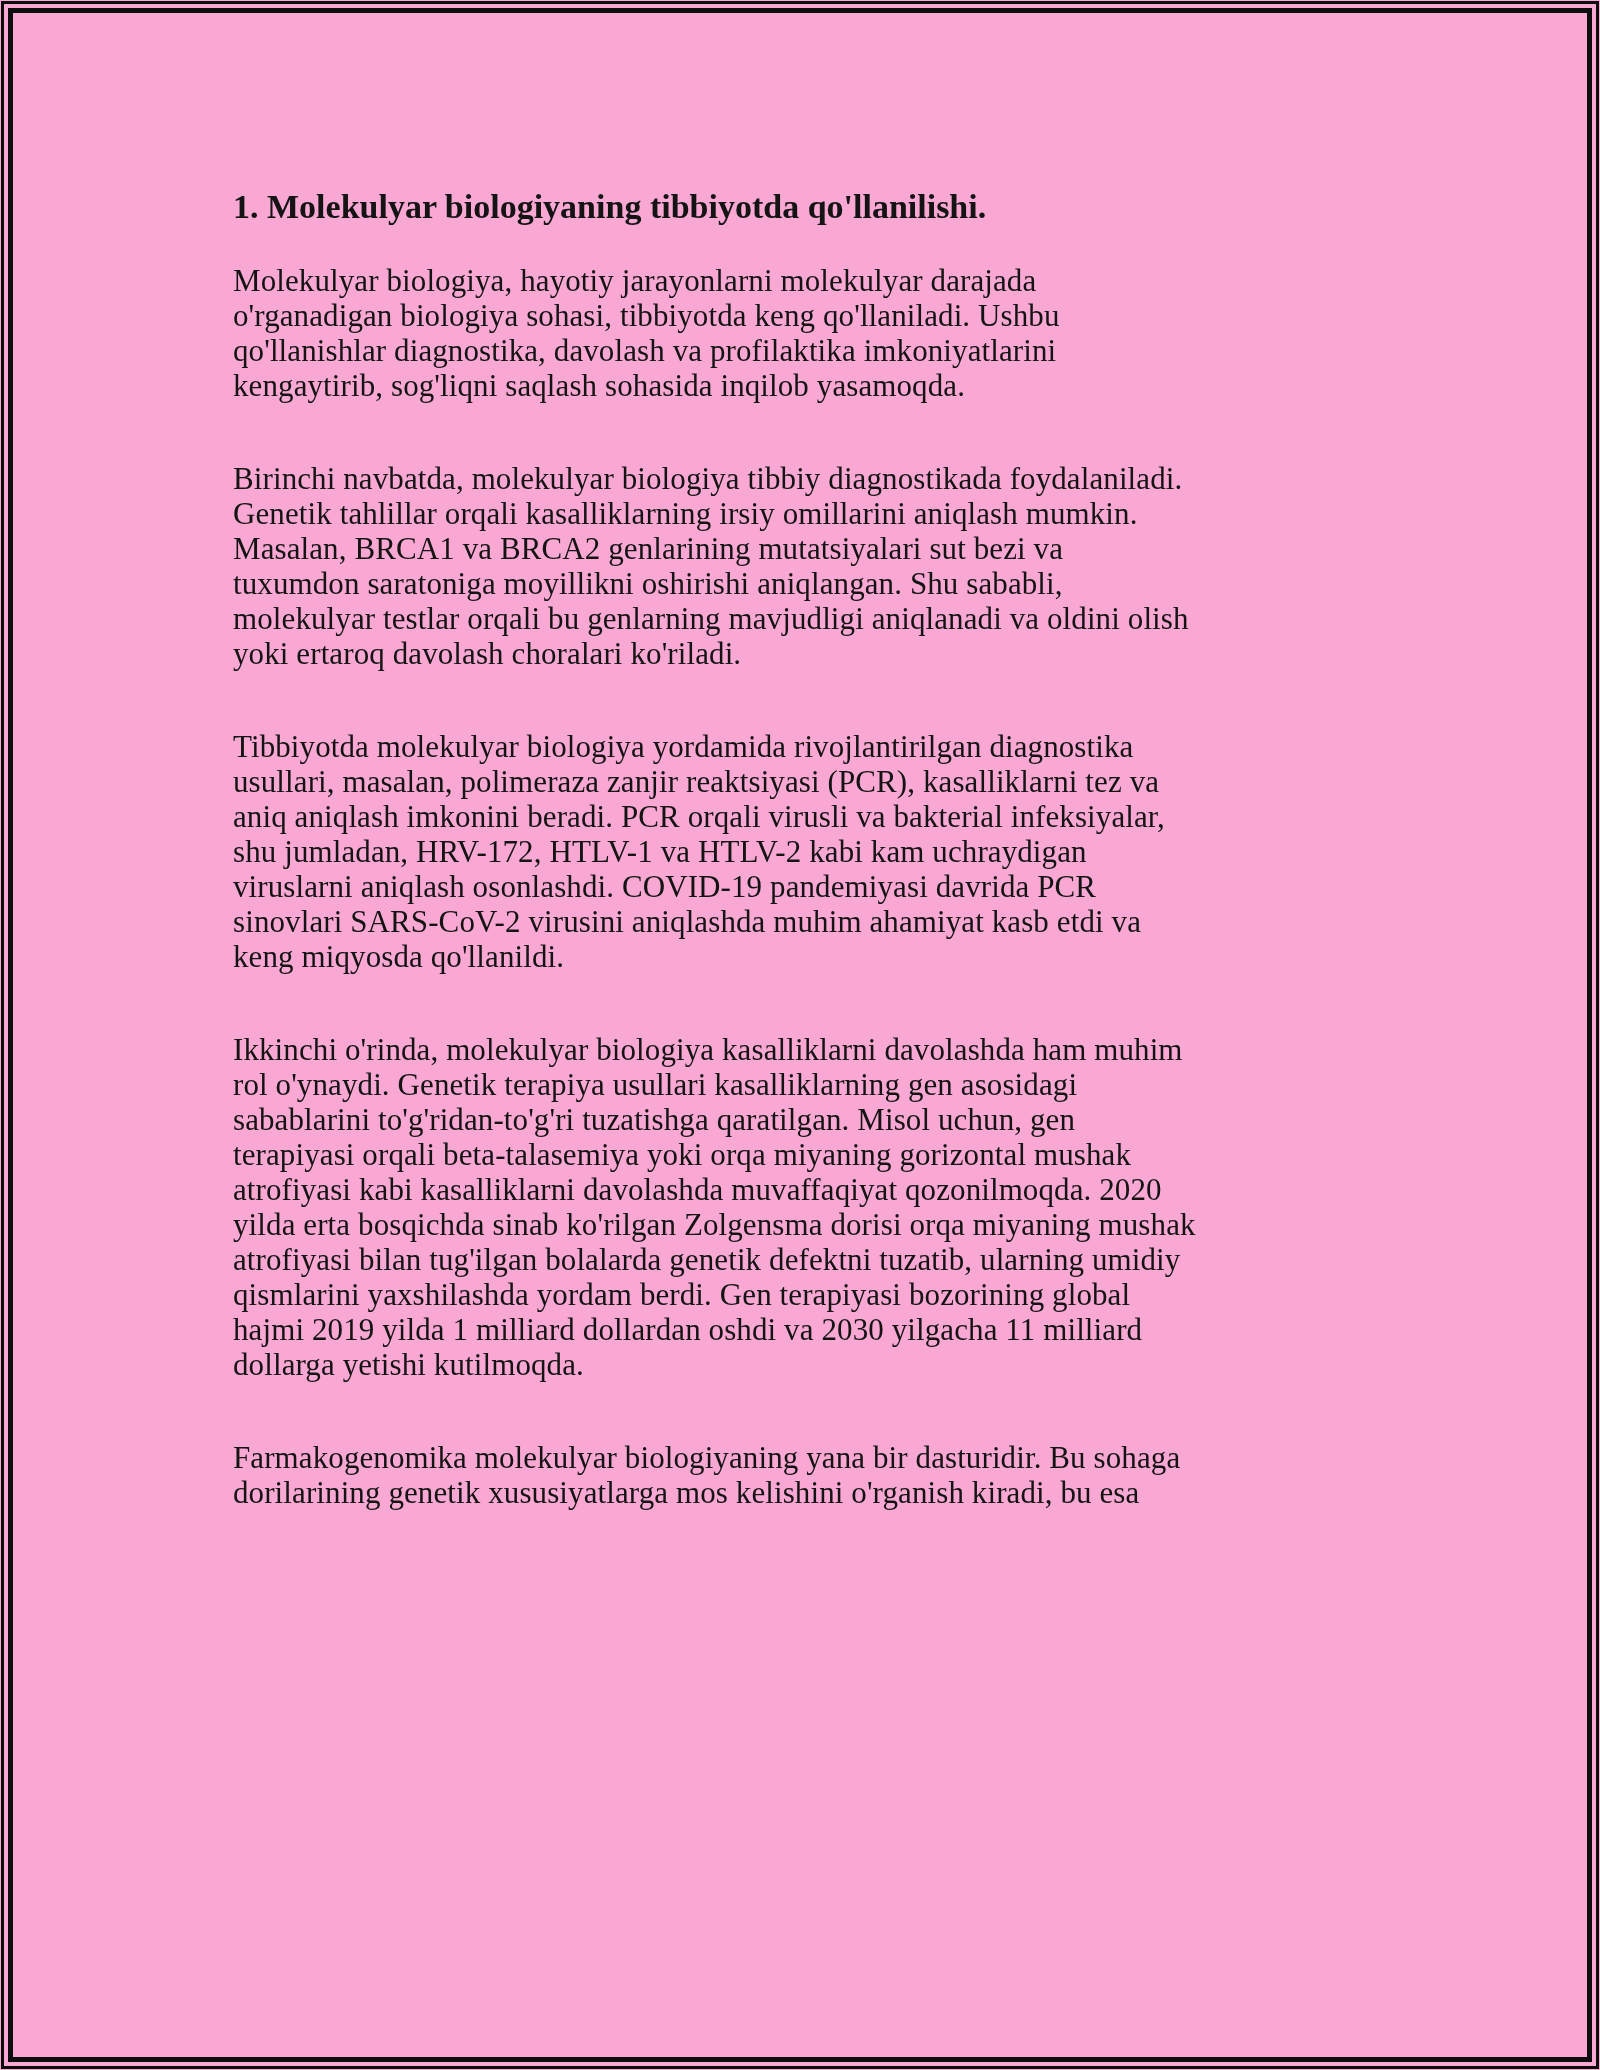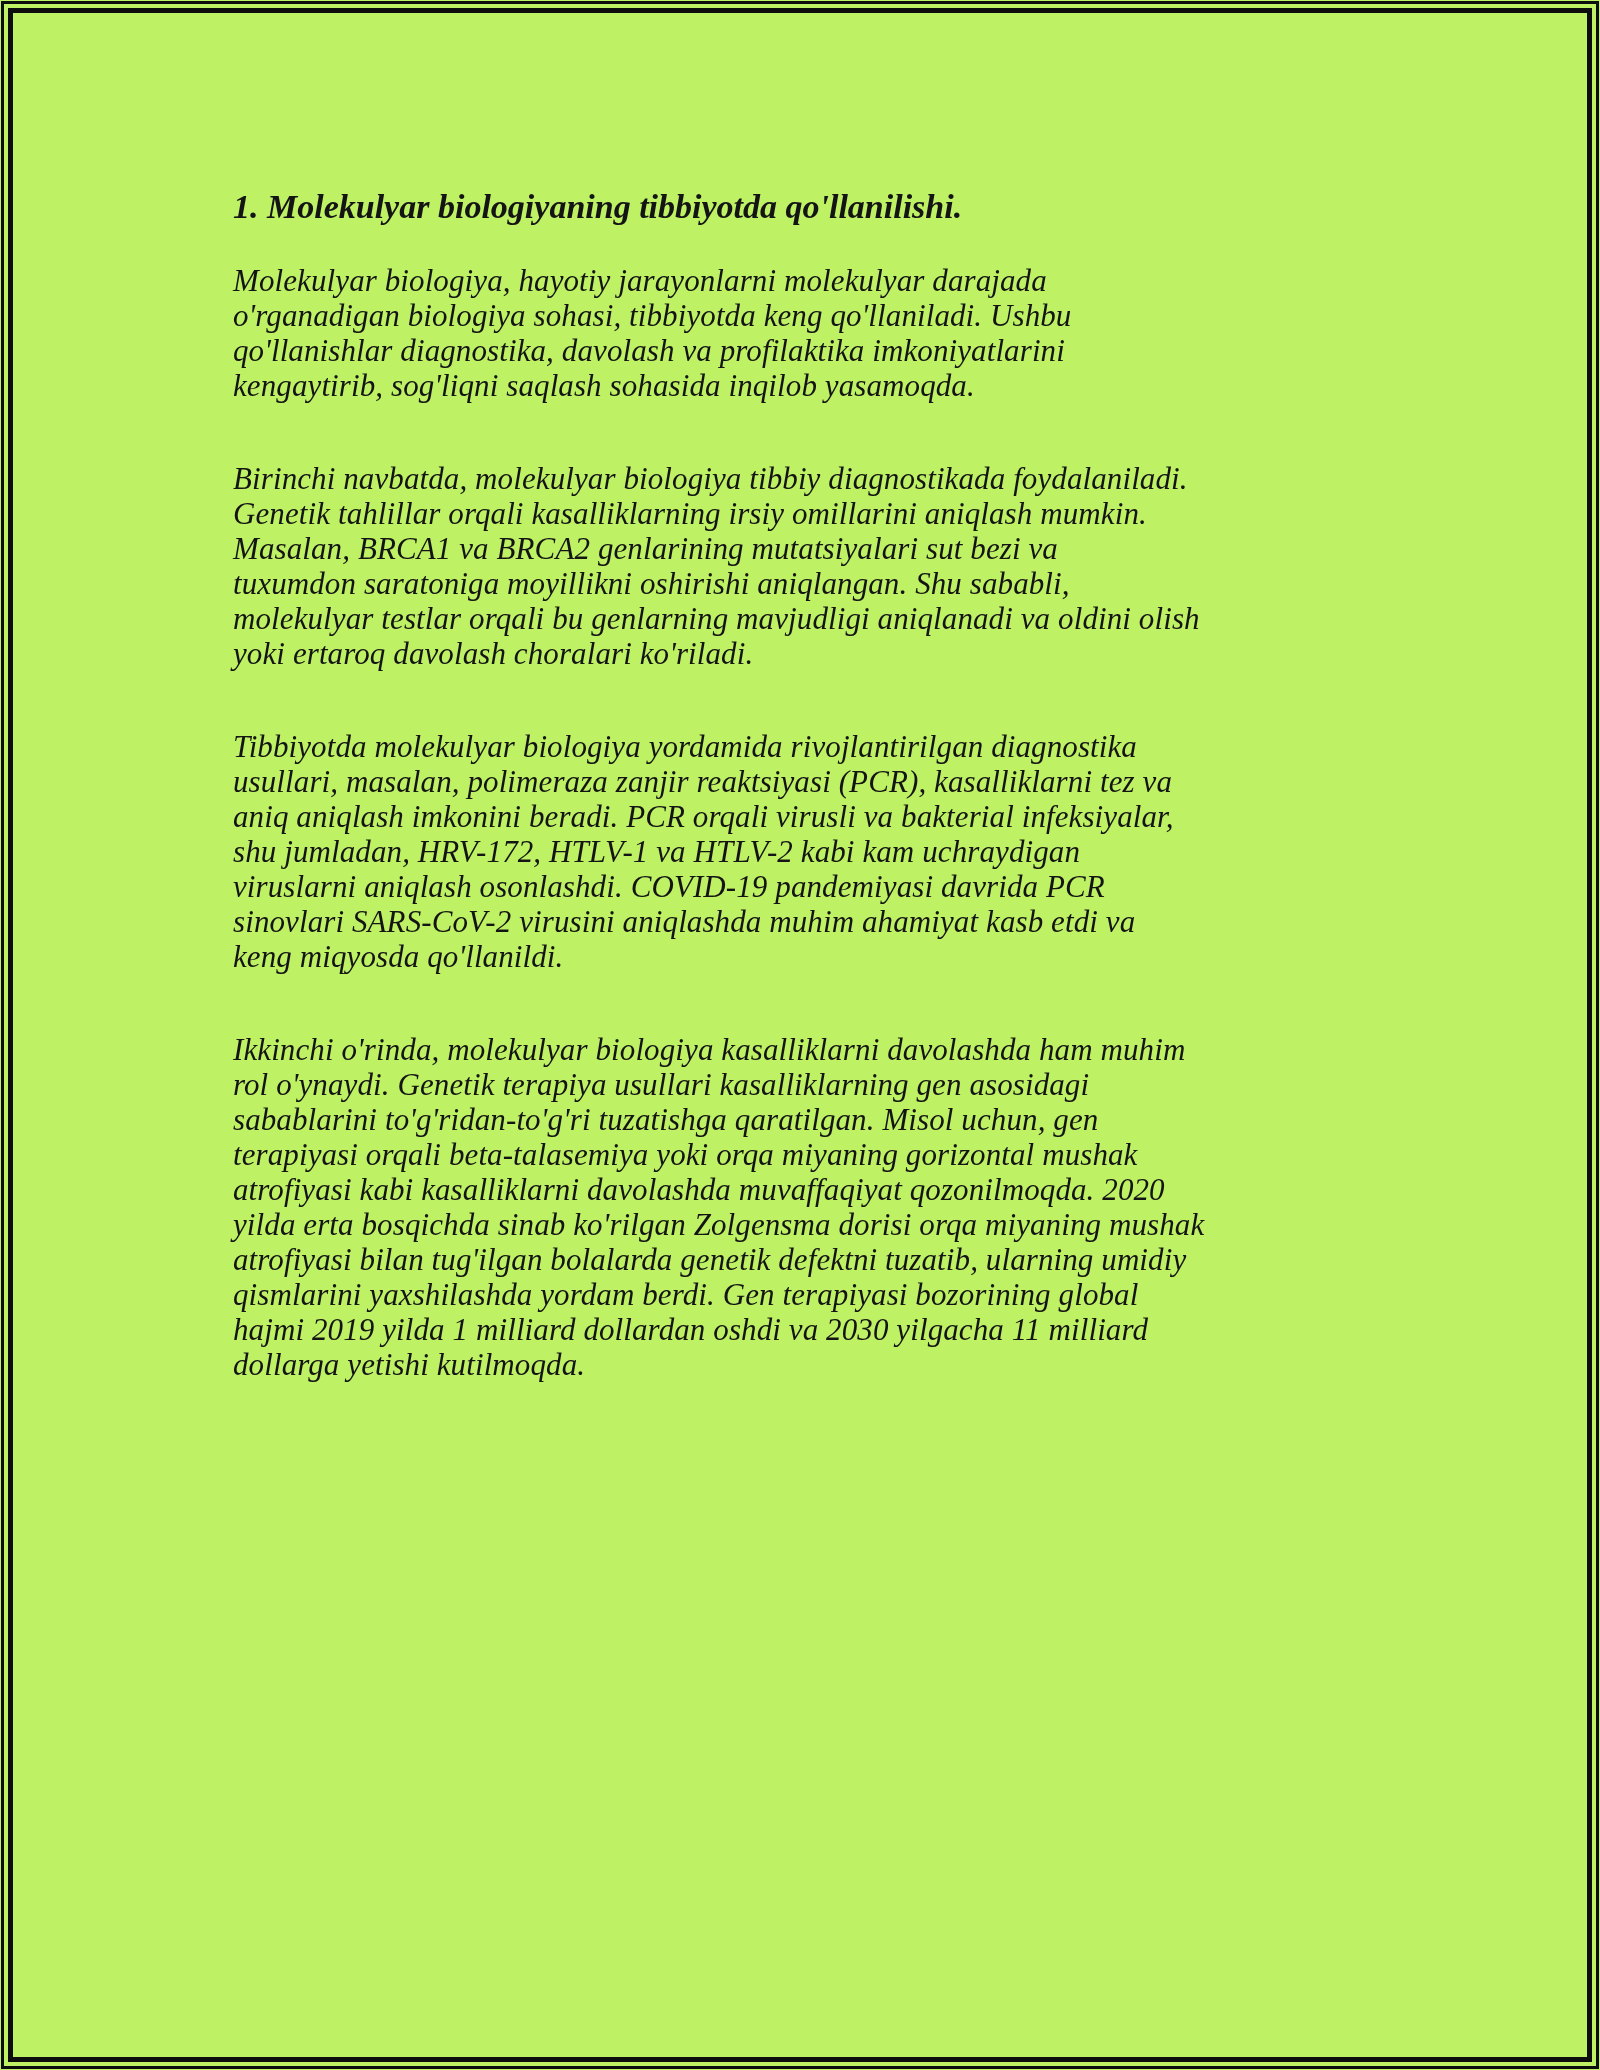--- a/index.html
+++ b/index.html
@@ -8,23 +8,22 @@
     width: 1600px;
     height: 2070px;
     position: relative;
     font-family: "Liberation Serif", "DejaVu Serif", serif;
   }
   .page {
     position: absolute;
     inset: 0;
     width: 1600px;
     height: 2070px;
-    background: #bef264;
+    background: #f9a8d4;
     overflow: hidden;
-    font-style: italic;
   }
   .border-outer {
     position: absolute;
     inset: 1px;
     border: 3px solid #0d0d0d;
     pointer-events: none;
   }
   .border-inner {
     position: absolute;
     inset: 8px;
@@ -88,14 +87,16 @@
 rol o'ynaydi. Genetik terapiya usullari kasalliklarning gen asosidagi
 sabablarini to'g'ridan-to'g'ri tuzatishga qaratilgan. Misol uchun, gen
 terapiyasi orqali beta-talasemiya yoki orqa miyaning gorizontal mushak
 atrofiyasi kabi kasalliklarni davolashda muvaffaqiyat qozonilmoqda. 2020
 yilda erta bosqichda sinab ko'rilgan Zolgensma dorisi orqa miyaning mushak
 atrofiyasi bilan tug'ilgan bolalarda genetik defektni tuzatib, ularning umidiy
 qismlarini yaxshilashda yordam berdi. Gen terapiyasi bozorining global
 hajmi 2019 yilda 1 milliard dollardan oshdi va 2030 yilgacha 11 milliard
 dollarga yetishi kutilmoqda.</p>
 
+    <p class="doc-paragraph">Farmakogenomika molekulyar biologiyaning yana bir dasturidir. Bu sohaga
+dorilarining genetik xususiyatlarga mos kelishini o'rganish kiradi, bu esa</p>
   </div>
 </div>
 
 </body></html>

